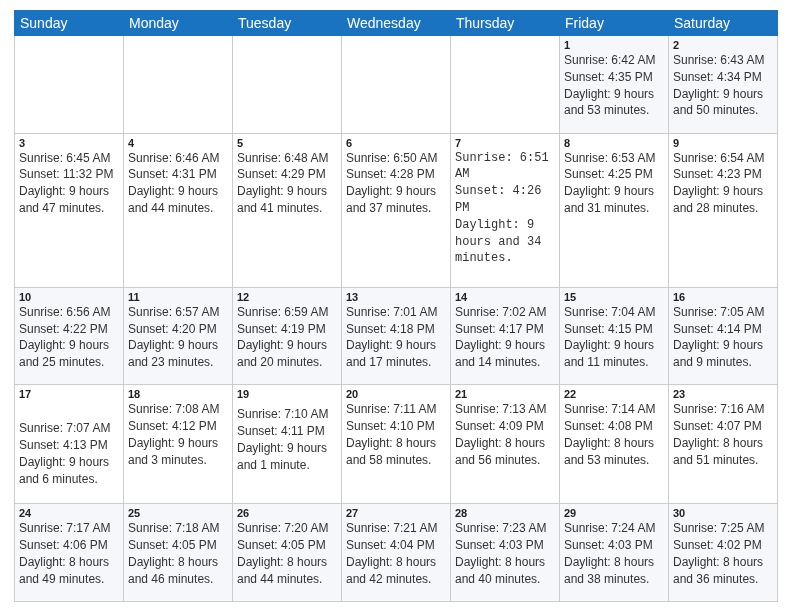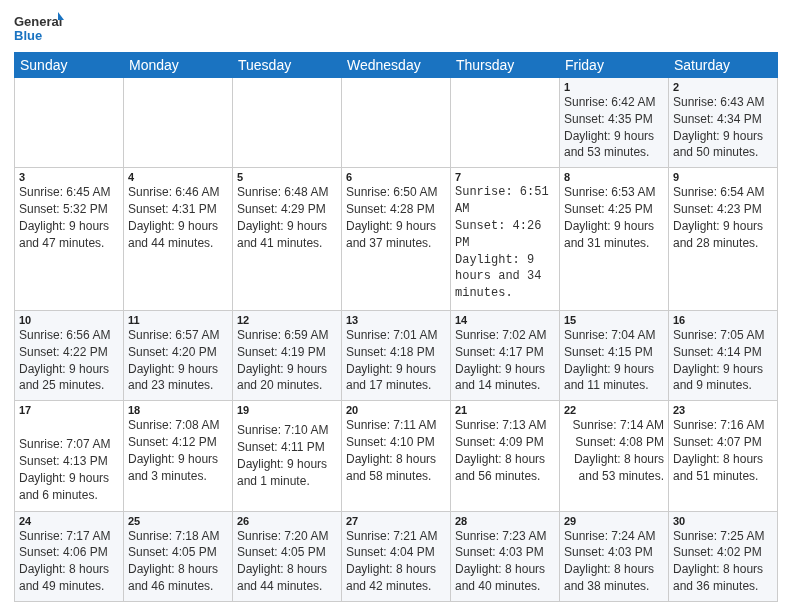--- a/index.html
+++ b/index.html
@@ -83,33 +83,20 @@
       color: #333;
     }
     .empty-cell {
       background: #fff !important;
     }
   </style>
 </head>
 <body>
 
 <div class="page">
-  <div class="header-area">
-    <div class="logo">
-    <svg width="50" height="36" viewBox="0 0 50 36">
-      <text x="0" y="16" font-size="13" font-weight="bold" fill="#333" font-family="Arial">General</text>
-      <text x="0" y="30" font-size="13" font-weight="bold" fill="#1a73c1" font-family="Arial">Blue</text>
-      <polygon points="44,2 50,10 44,10" fill="#1a73c1"></polygon>
-    </svg>
-  </div>
-    <div class="title-area">
-      <div class="month-title"></div>
-      <div class="subtitle"></div>
-    </div>
-  </div>
 
   <table class="calendar-table">
     <thead>
       <tr>
       <th>Sunday</th>
           <th>Monday</th>
           <th>Tuesday</th>
           <th>Wednesday</th>
           <th>Thursday</th>
           <th>Friday</th>
@@ -133,21 +120,21 @@
             <span class="day-number">2</span>
             <div class="day-info" style="white-space: pre-line;">Sunrise: 6:43 AM
 Sunset: 4:34 PM
 Daylight: 9 hours and 50 minutes.</div>
           </td>
         </tr>
         <tr>
           <td>
             <span class="day-number">3</span>
             <div class="day-info" style="white-space: pre-line;">Sunrise: 6:45 AM
-Sunset: 5:32 PM
+Sunset: 11:32 PM
 Daylight: 9 hours and 47 minutes.</div>
           </td>
           <td>
             <span class="day-number">4</span>
             <div class="day-info" style="white-space: pre-line;">Sunrise: 6:46 AM
 Sunset: 4:31 PM
 Daylight: 9 hours and 44 minutes.</div>
           </td>
           <td>
             <span class="day-number">5</span>
@@ -250,21 +237,21 @@
 Daylight: 8 hours and 58 minutes.</div>
           </td>
           <td>
             <span class="day-number">21</span>
             <div class="day-info" style="white-space: pre-line;">Sunrise: 7:13 AM
 Sunset: 4:09 PM
 Daylight: 8 hours and 56 minutes.</div>
           </td>
           <td>
             <span class="day-number">22</span>
-            <div class="day-info" style="white-space: pre-line; text-align: right;">Sunrise: 7:14 AM
+            <div class="day-info" style="white-space: pre-line;">Sunrise: 7:14 AM
 Sunset: 4:08 PM
 Daylight: 8 hours and 53 minutes.</div>
           </td>
           <td>
             <span class="day-number">23</span>
             <div class="day-info" style="white-space: pre-line;">Sunrise: 7:16 AM
 Sunset: 4:07 PM
 Daylight: 8 hours and 51 minutes.</div>
           </td>
         </tr>

